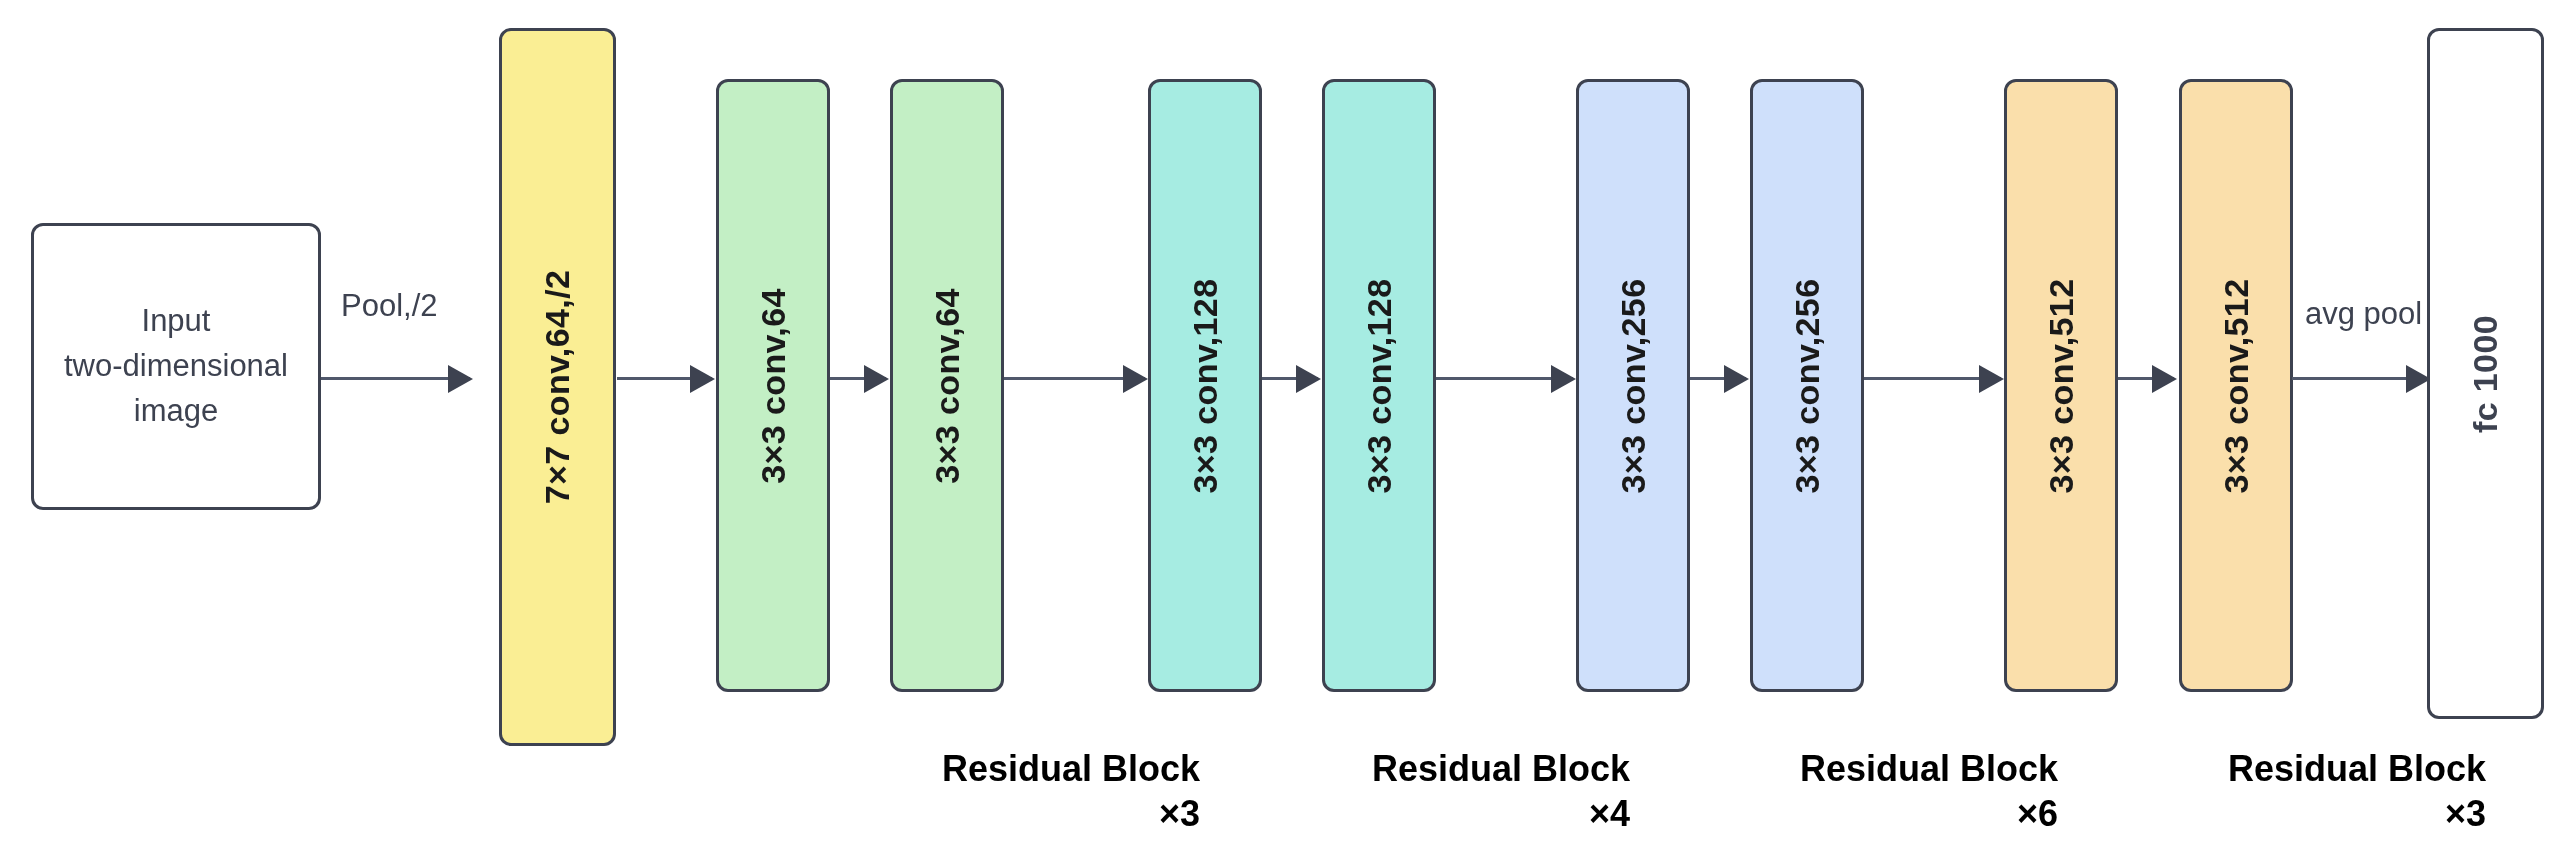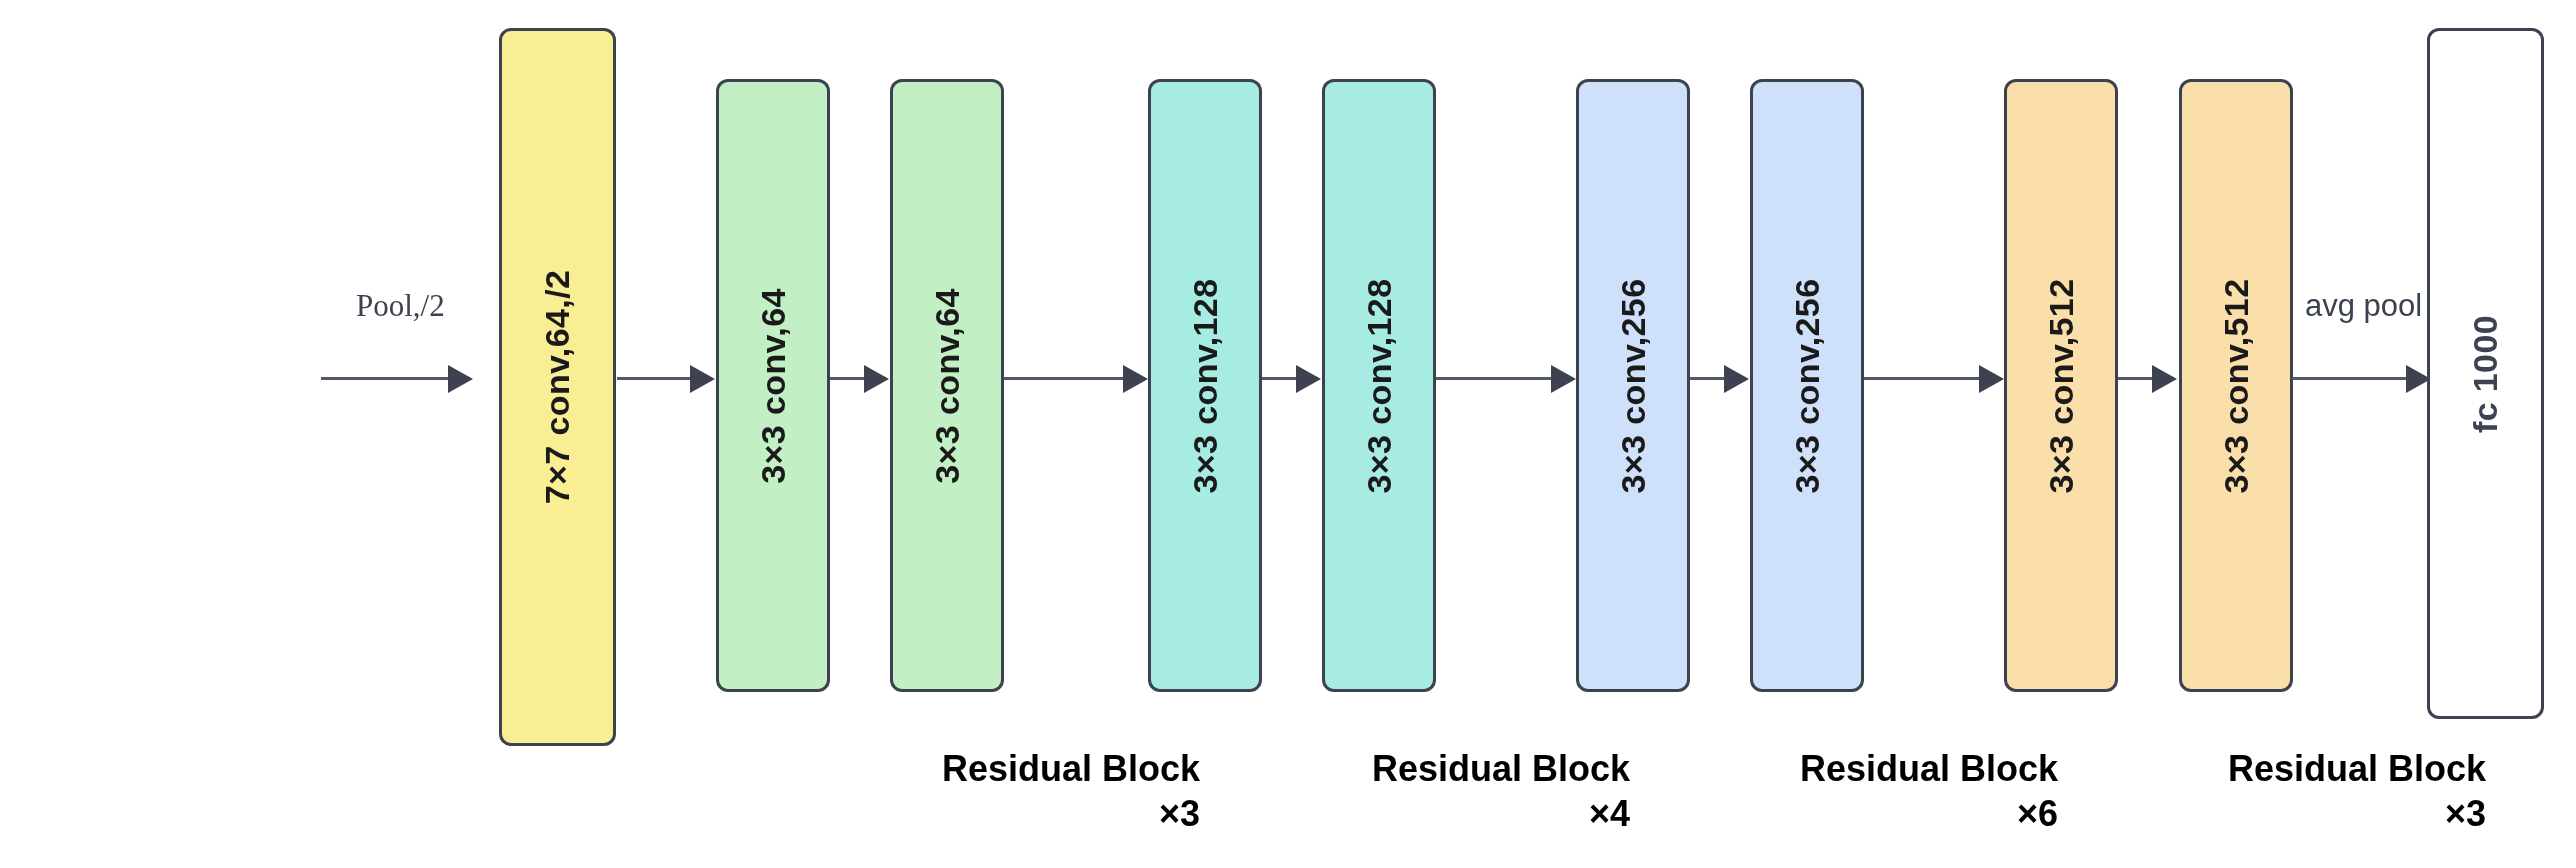--- a/index.html
+++ b/index.html
@@ -92,23 +92,30 @@
     line-height: 1.25;
     white-space: nowrap;
   }
   .group-caption .cap-count { display: block; }
 </style>
 </head>
 <body>
 
 <div id="stage">
 
+  <div class="nbox white" style="left:31px; top:223px; width:290px; height:287px;">
+    <div class="input-text">
+      <div>Input</div>
+      <div>two-dimensional</div>
+      <div>image</div>
+    </div>
+  </div>
 
   <div class="arrow" style="left:321px; top:377px; width:149px;"></div>
-  <div class="edge-label" style="left:356px; top:290px;font-family:Liberation Serif, serif;">Pool,/2</div>
+  <div class="edge-label" style="left:341px; top:290px;">Pool,/2</div>
 
   <div class="nbox yellow" style="left:499px; top:28px; width:117px; height:718px;">
     <span class="vlabel dark">7×7 conv,64,/2</span>
   </div>
 
   <div class="arrow" style="left:617px; top:377px; width:95px;"></div>
 
   <div class="nbox green" style="left:716px; top:79px; width:114px; height:613px;">
     <span class="vlabel dark">3×3 conv,64</span>
   </div>
@@ -157,20 +164,20 @@
   <div class="arrow" style="left:2118px; top:377px; width:56px;"></div>
   <div class="nbox orange" style="left:2179px; top:79px; width:114px; height:613px;">
     <span class="vlabel dark">3×3 conv,512</span>
   </div>
   <div class="group-caption" style="left:1980px; top:746px; width:506px;">
     <span>Residual Block</span>
     <span class="cap-count">×3</span>
   </div>
 
   <div class="arrow" style="left:2292px; top:377px; width:136px;"></div>
-  <div class="edge-label" style="left:2305px; top:290px;">avg pool</div>
+  <div class="edge-label" style="left:2305px; top:298px;">avg pool</div>
 
   <div class="nbox white" style="left:2427px; top:28px; width:117px; height:691px;">
     <span class="vlabel slate">fc 1000</span>
   </div>
 
 </div>
 
 
 </body></html>

